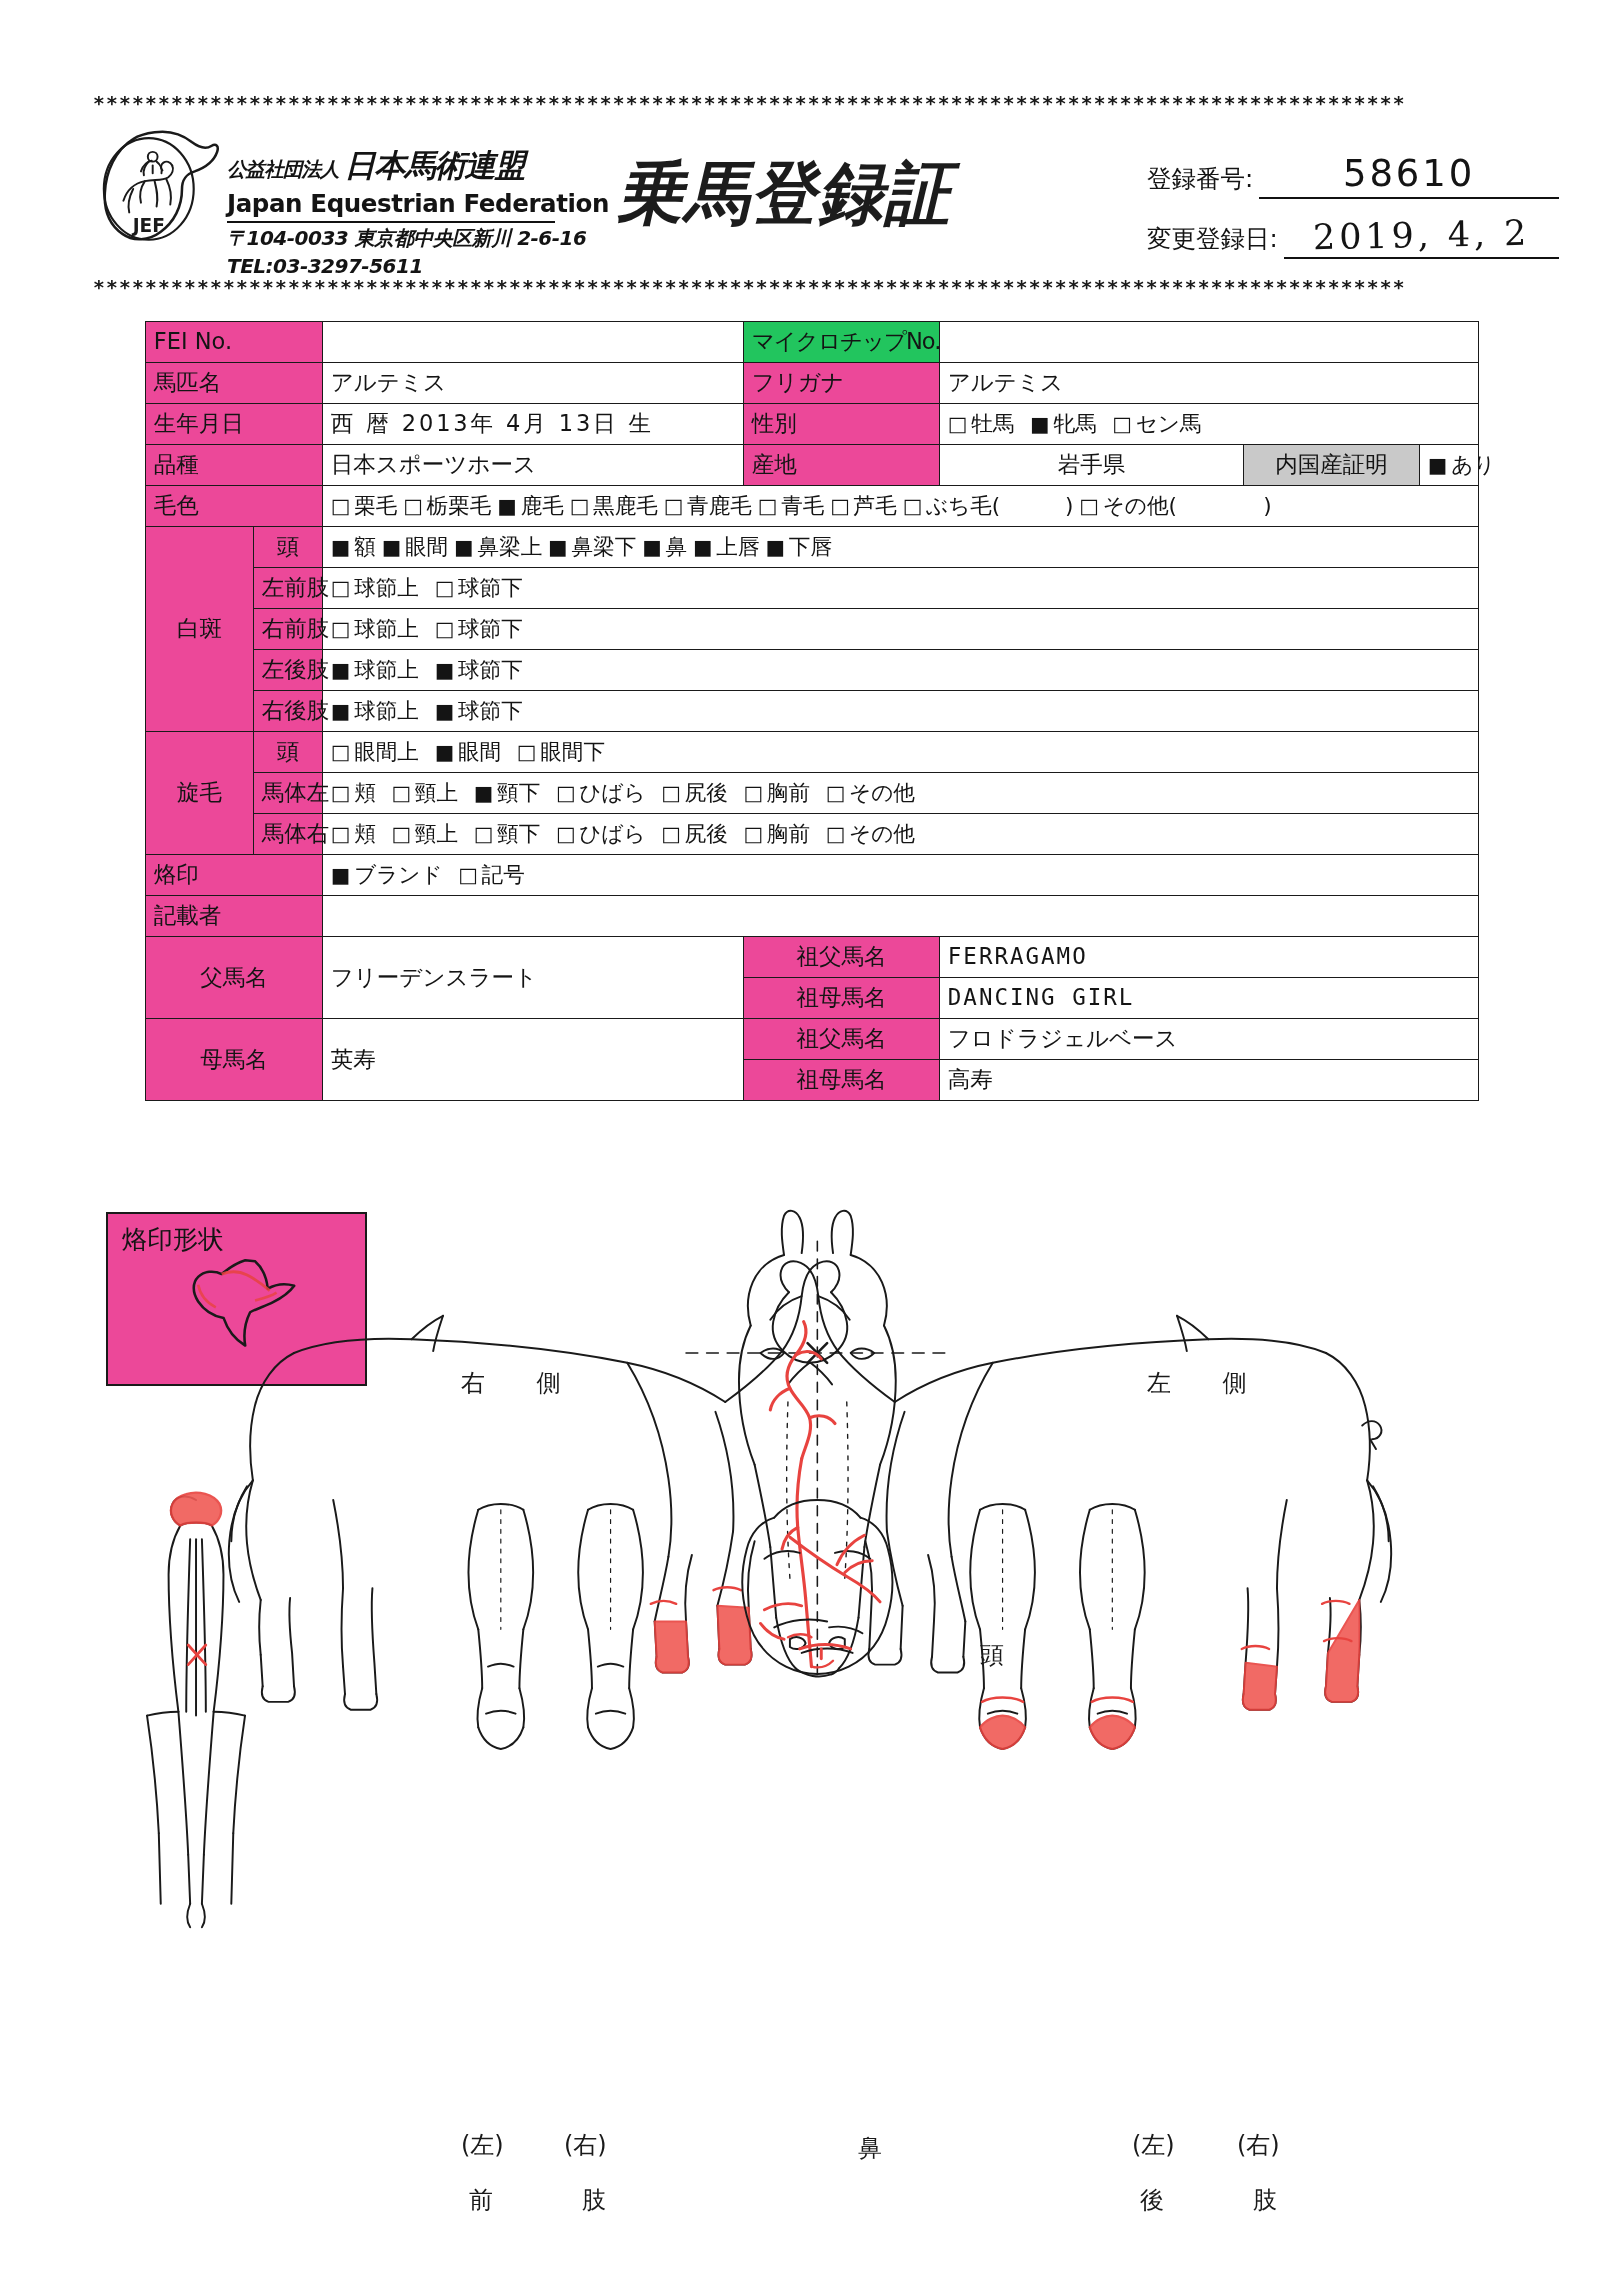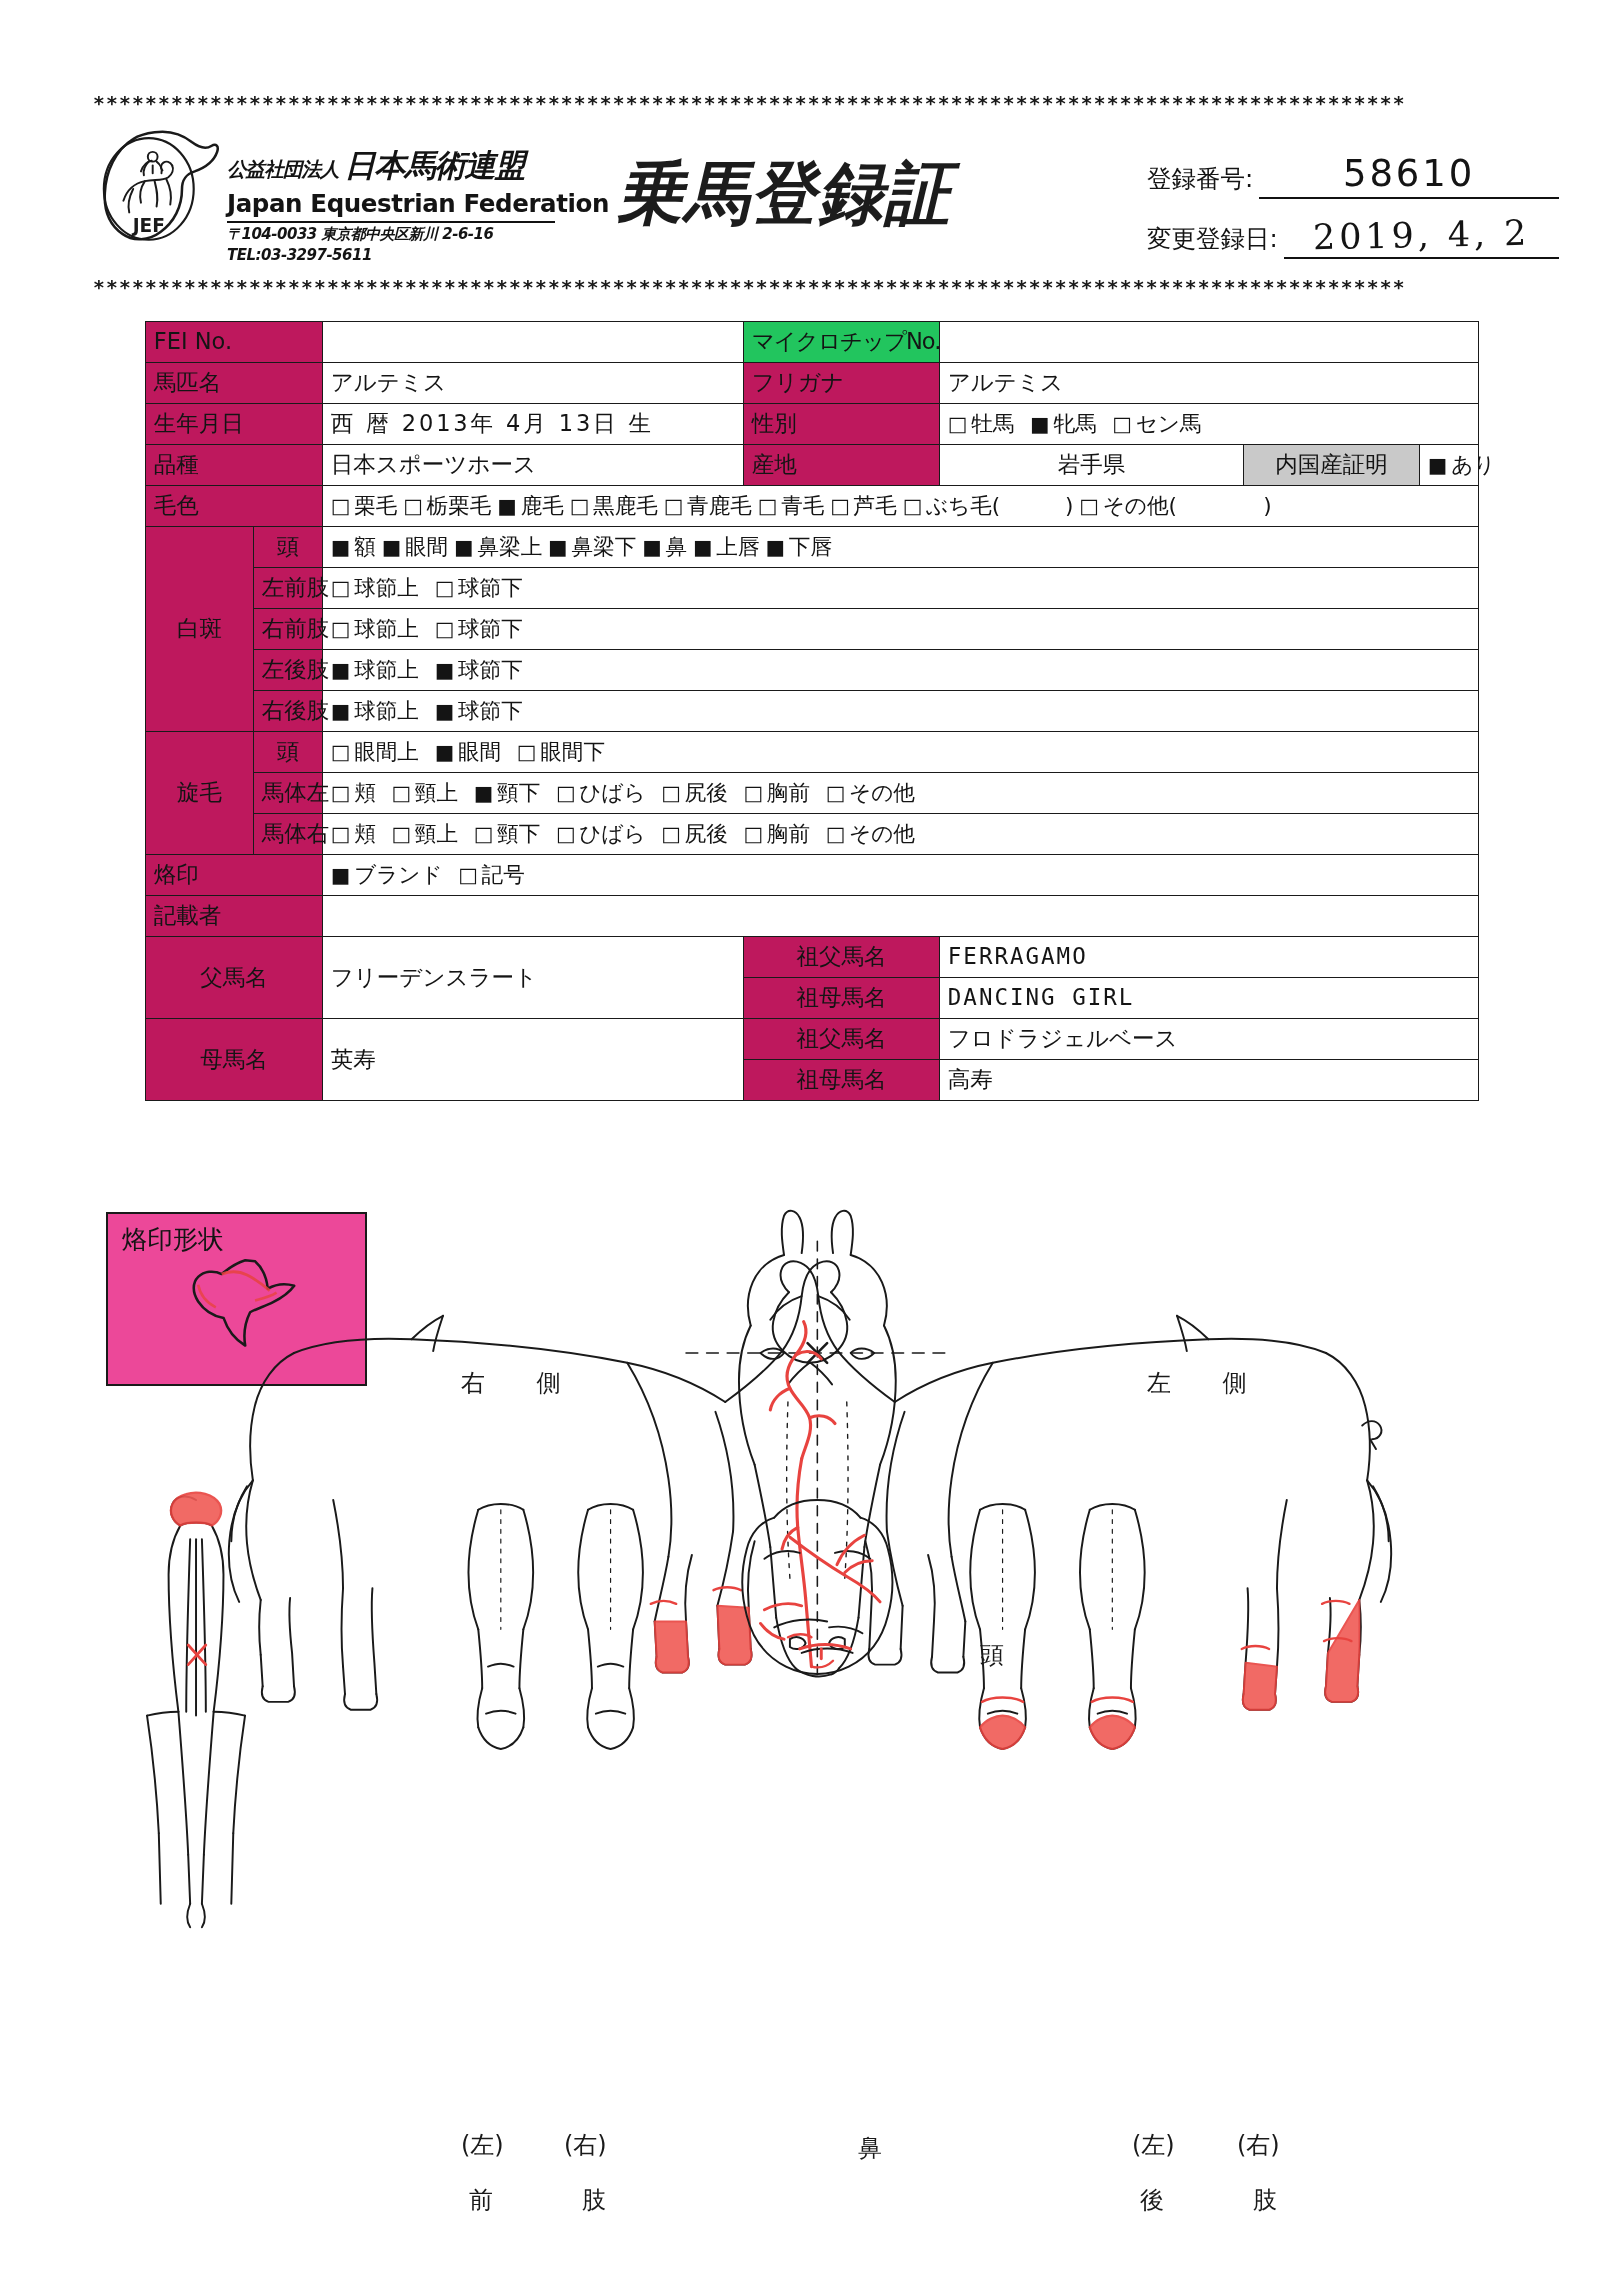--- a/index.html
+++ b/index.html
@@ -54,21 +54,21 @@
   .org-jp .big { font-size: 31px; font-weight: 700; letter-spacing: -1px; }
   .org-en {
     font-weight: 700;
     font-size: 24.5px; letter-spacing: -0.4px;
     margin-top: 2px;
     white-space: nowrap;
   }
   .org-divider { border-top: 2.4px solid #111; margin-top: 2.9px; width: 328px; }
   .org-addr, .org-tel {
     font-style: italic; font-weight: 700;
-    font-size: 15px; letter-spacing: -0.5px;
+    font-size: 20px; letter-spacing: -0.5px;
     white-space: nowrap; margin-top: 2px;
   }
 
   .doc-title {
     position: absolute;
     left: 617px; top: 147px;
     font-size: 65px;
     font-weight: 700;
     font-style: italic;
     letter-spacing: 2px;
@@ -110,21 +110,21 @@
     table-layout: fixed;
   }
   .tbl td {
     border: 1.6px solid #1a1a1a;
     padding: 2.9px 7.8px;
     font-size: 22.5px;
     vertical-align: middle;
     height: 41px;
     line-height: 1.12;
   }
-  .hd { background: #be185d; font-size: 22.5px; white-space: nowrap; }
+  .hd { background: #ec4899; font-size: 22.5px; white-space: nowrap; }
   .hd-sm { background: #22c55e; font-size: 18.6px; white-space: nowrap; letter-spacing: -1px; }
   .hd-c { background: #c9c9c9; text-align: center; white-space: nowrap; }
   .big-val { font-size: 29px; letter-spacing: 0px; }
   .mid-val { font-size: 26.5px; }
   .ctr { text-align: center; }
   .tall { height: 57px; }
   .taller { height: 65px; }
   .mono-name { font-family: "DejaVu Sans Mono", "Liberation Mono", monospace; font-size: 25.5px; letter-spacing: 2px; }
 
   .cb { display: inline-block; margin-right: 3.9px; font-size: 20.6px; line-height: 1; }

